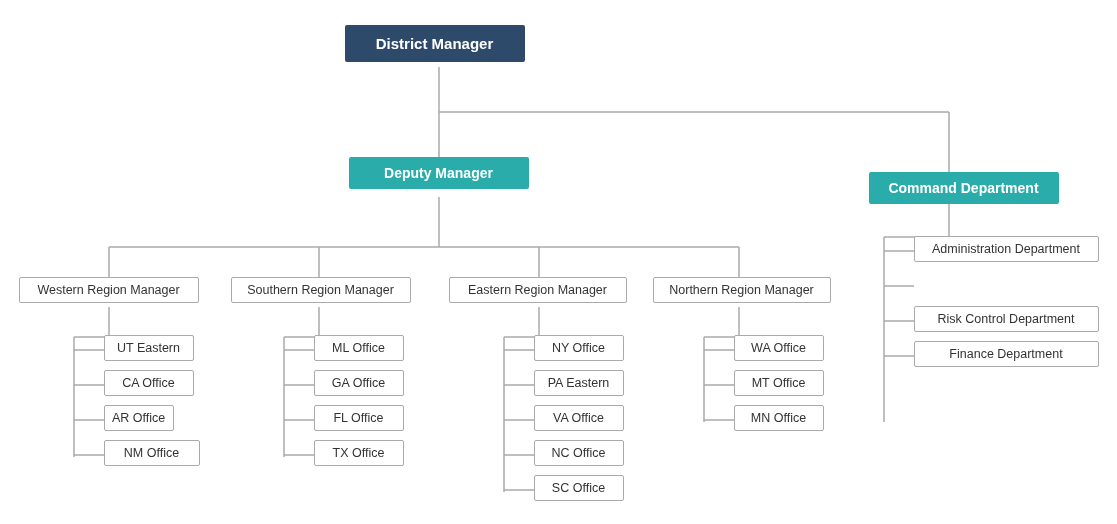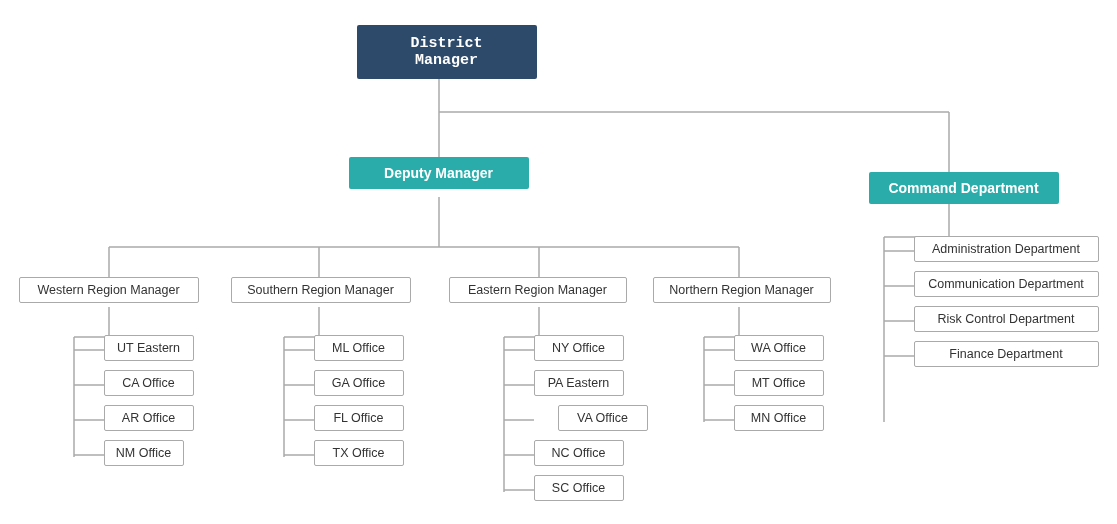--- a/index.html
+++ b/index.html
@@ -150,21 +150,21 @@
 
     <line x1="875" y1="244" x2="905" y2="244"></line>
 
     <line x1="875" y1="279" x2="905" y2="279"></line>
 
     <line x1="875" y1="314" x2="905" y2="314"></line>
 
     <line x1="875" y1="349" x2="905" y2="349"></line>
   </svg>
 
-  <div class="node node-dark" style="left:348px; top:18px; width:180px;font-family:Liberation Mono, monospace;">
+  <div class="node node-dark" style="left:336px; top:18px; width:180px;">
     <span>District Manager</span>
   </div>
 
   <div class="node node-teal" style="left:340px; top:150px; width:180px;">
     <span>Deputy Manager</span>
   </div>
 
   <div class="node node-teal" style="left:860px; top:165px; width:190px;">
     <span>Command Department</span>
   </div>
@@ -184,24 +184,24 @@
   <div class="node node-outline" style="left:644px; top:270px; width:178px;">
     <span>Northern Region Manager</span>
   </div>
 
   <div class="node node-outline" style="left:95px; top:328px; width:90px;">
     <span>UT Eastern</span>
   </div>
   <div class="node node-outline" style="left:95px; top:363px; width:90px;">
     <span>CA Office</span>
   </div>
-  <div class="node node-outline" style="left:95px; top:398px; width:90px;">
+  <div class="node node-outline" style="left:95px; top:398px; width:70px;">
     <span>AR Office</span>
   </div>
-  <div class="node node-outline" style="left:95px; top:433px; width:80px;">
+  <div class="node node-outline" style="left:95px; top:433px; width:96px;">
     <span>NM Office</span>
   </div>
 
   <div class="node node-outline" style="left:305px; top:328px; width:90px;">
     <span>ML Office</span>
   </div>
   <div class="node node-outline" style="left:305px; top:363px; width:90px;">
     <span>GA Office</span>
   </div>
   <div class="node node-outline" style="left:305px; top:398px; width:90px;align-items:center;">
@@ -210,21 +210,21 @@
   <div class="node node-outline" style="left:305px; top:433px; width:90px;">
     <span>TX Office</span>
   </div>
 
   <div class="node node-outline" style="left:525px; top:328px; width:90px;">
     <span>NY Office</span>
   </div>
   <div class="node node-outline" style="left:525px; top:363px; width:90px;">
     <span>PA Eastern</span>
   </div>
-  <div class="node node-outline" style="left:525px; top:398px; width:90px;margin-left:24px;">
+  <div class="node node-outline" style="left:525px; top:398px; width:90px;">
     <span>VA Office</span>
   </div>
   <div class="node node-outline" style="left:525px; top:433px; width:90px;">
     <span>NC Office</span>
   </div>
   <div class="node node-outline" style="left:525px; top:468px; width:90px;">
     <span>SC Office</span>
   </div>
 
   <div class="node node-outline" style="left:725px; top:328px; width:90px;">
@@ -233,23 +233,20 @@
   <div class="node node-outline" style="left:725px; top:363px; width:90px;">
     <span>MT Office</span>
   </div>
   <div class="node node-outline" style="left:725px; top:398px; width:90px;">
     <span>MN Office</span>
   </div>
 
   <div class="node node-outline" style="left:905px; top:229px; width:185px;">
     <span>Administration Department</span>
   </div>
-  <div class="node node-outline" style="left:905px; top:264px; width:185px;">
-    <span>Communication Department</span>
-  </div>
   <div class="node node-outline" style="left:905px; top:299px; width:185px;">
     <span>Risk Control Department</span>
   </div>
   <div class="node node-outline" style="left:905px; top:334px; width:185px;">
     <span>Finance Department</span>
   </div>
 
 </div>
 
 </body></html>

